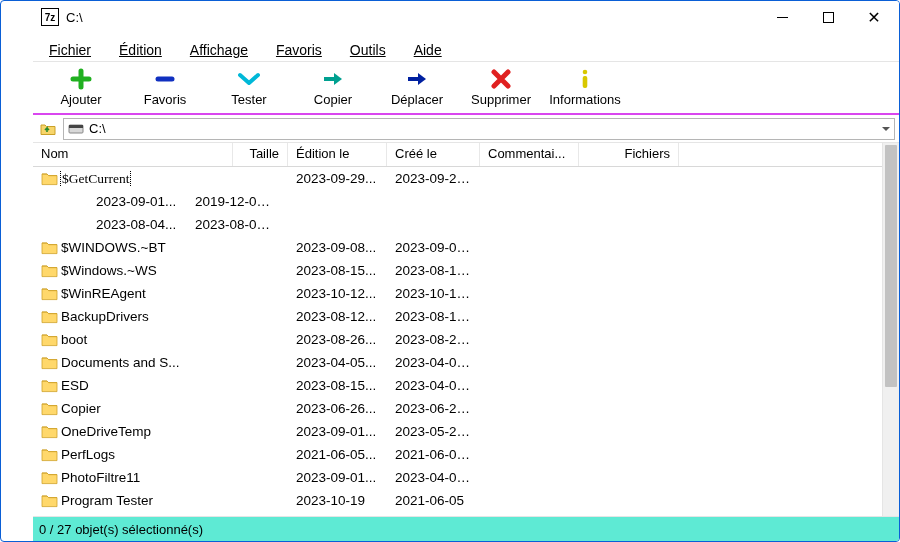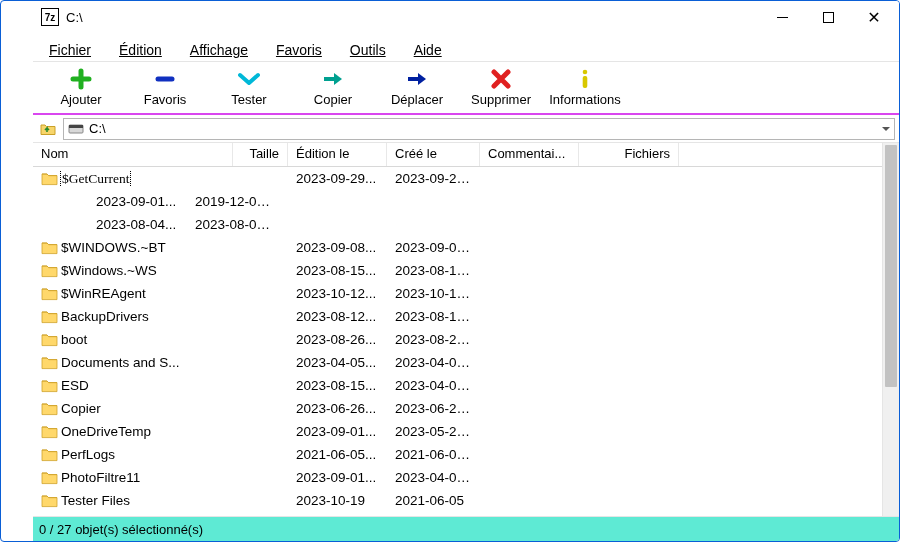--- a/index.html
+++ b/index.html
@@ -551,21 +551,21 @@
             <div class="cell col-fich"></div>
           </div>
           <div class="row">
             <div class="cell name-cell col-name">
               <span class="folder-icon">
                 <svg width="17" height="15" viewBox="0 0 17 15">
                   <path d="M1 3h5l1.6 1.6H16v9H1z" fill="#ffd86b" stroke="#cfa22a" stroke-width="0.8"></path>
                   <path d="M1 3h5l1.6 1.6H16" fill="none" stroke="#cfa22a" stroke-width="0.8"></path>
                 </svg>
               </span>
-              <span class="name-text">Tester Files</span>
+              <span class="name-text">Program Tester</span>
             </div>
             <div class="cell col-size"></div>
             <div class="cell col-mod">2023-10-19</div>
             <div class="cell col-cre">2021-06-05</div>
             <div class="cell col-comm"></div>
             <div class="cell col-fold"></div>
             <div class="cell col-fich"></div>
           </div>
         </div>
     </div>

